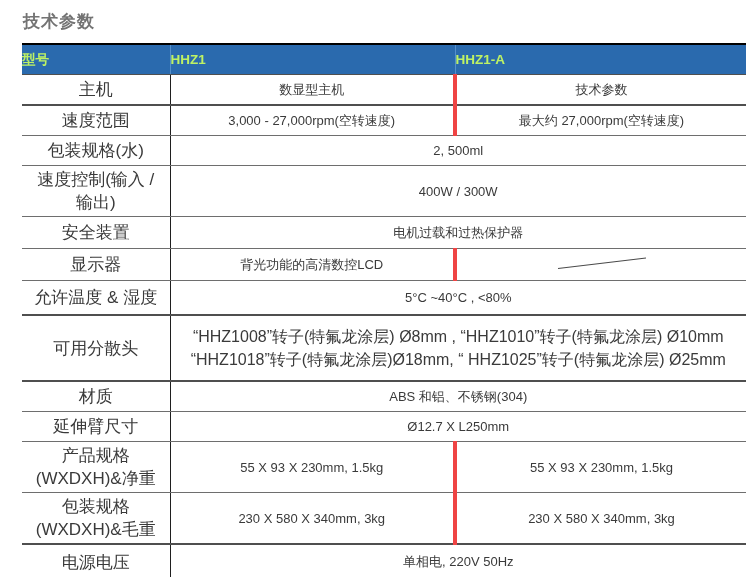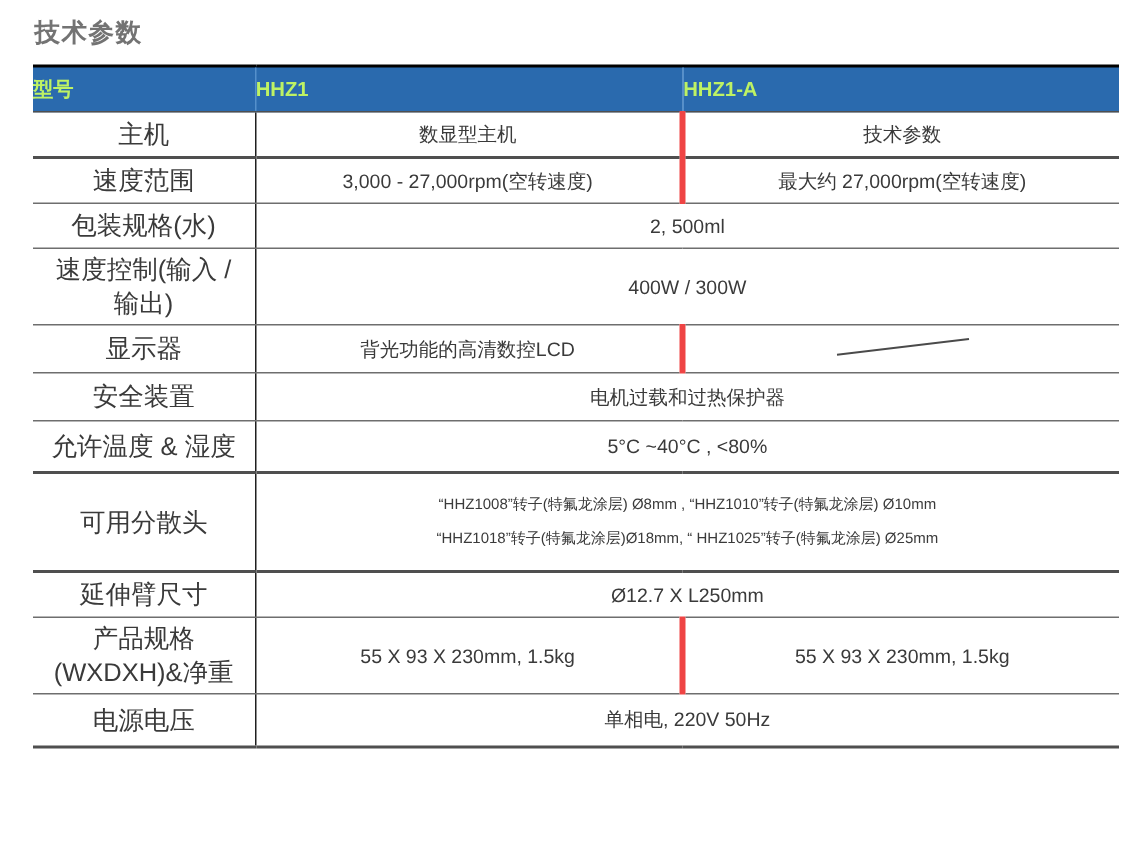--- a/index.html
+++ b/index.html
@@ -30,21 +30,21 @@
     border-bottom:1px solid #6e6e6e;
     background:#fff;
   }
   td.label{border-right:1px solid #1f1f1f;font-size:17px;}
   td.v1{border-right:4px solid #ef4444;}
   tr.h27 td{height:27px;}
   tr.h29 td{height:29px;}
   tr.h30 td{height:30px;}
   tr.multi2 td{height:60px;}
   tr.thick td{border-bottom:2px solid #4f4f4f;}
-  .line2{line-height:23px;font-size:10px;}
+  .line2{line-height:23px;font-size:16px;}
   .slash-wrap{display:inline-block;line-height:0;}
 </style>
 </head>
 <body>
 
 <div class="page">
   <h1 class="page-title">技术参数</h1>
 
   <table class="spec">
     <colgroup>
@@ -72,53 +72,62 @@
       </tr>
       <tr class="std">
         <td class="label">包装规格(水)</td>
         <td colspan="2">2, 500ml</td>
       </tr>
       <tr class="std">
         <td class="label">速度控制(输入 / 输出)</td>
         <td colspan="2">400W / 300W</td>
       </tr>
       <tr class="h27">
+        <td class="label">安全装置</td>
+        <td colspan="2">电机过载和过热保护器</td>
+      </tr>
+      <tr class="h27">
         <td class="label">显示器</td>
         <td class="v1">背光功能的高清数控LCD</td>
         <td>
           <span class="slash-wrap">
             <svg width="96" height="16" viewBox="0 0 96 16">
               <line x1="4" y1="13.5" x2="92" y2="3" stroke="#4a4a4a" stroke-width="1.2"></line>
             </svg>
           </span>
         </td>
-      </tr>
-      <tr class="h27">
-        <td class="label">安全装置</td>
-        <td colspan="2">电机过载和过热保护器</td>
       </tr>
       <tr class="h29 thick">
         <td class="label">允许温度 &amp; 湿度</td>
         <td colspan="2">5°C ~40°C , &lt;80%</td>
       </tr>
       <tr class="multi2 thick">
         <td class="label">可用分散头</td>
         <td colspan="2">
           <div class="line2">“HHZ1008”转子(特氟龙涂层) Ø8mm , “HHZ1010”转子(特氟龙涂层) Ø10mm</div>
           <div class="line2">“HHZ1018”转子(特氟龙涂层)Ø18mm, “ HHZ1025”转子(特氟龙涂层) Ø25mm</div>
         </td>
       </tr>
       <tr class="std">
+        <td class="label">材质</td>
+        <td colspan="2">ABS 和铝、不锈钢(304)</td>
+      </tr>
+      <tr class="std">
         <td class="label">延伸臂尺寸</td>
         <td colspan="2">Ø12.7 X L250mm</td>
       </tr>
       <tr class="std">
         <td class="label">产品规格(WXDXH)&amp;净重</td>
         <td class="v1">55 X 93 X 230mm, 1.5kg</td>
         <td>55 X 93 X 230mm, 1.5kg</td>
+      </tr>
+      <tr class="std thick">
+        <td class="label">包装规格(WXDXH)&amp;毛重</td>
+        <td class="v1">230 X 580 X 340mm, 3kg</td>
+        <td>230 X 580 X 340mm, 3kg</td>
       </tr>
       <tr class="h30 thick">
         <td class="label">电源电压</td>
         <td colspan="2">单相电, 220V 50Hz</td>
       </tr>
 
     </tbody>
   </table>
 </div>
 

